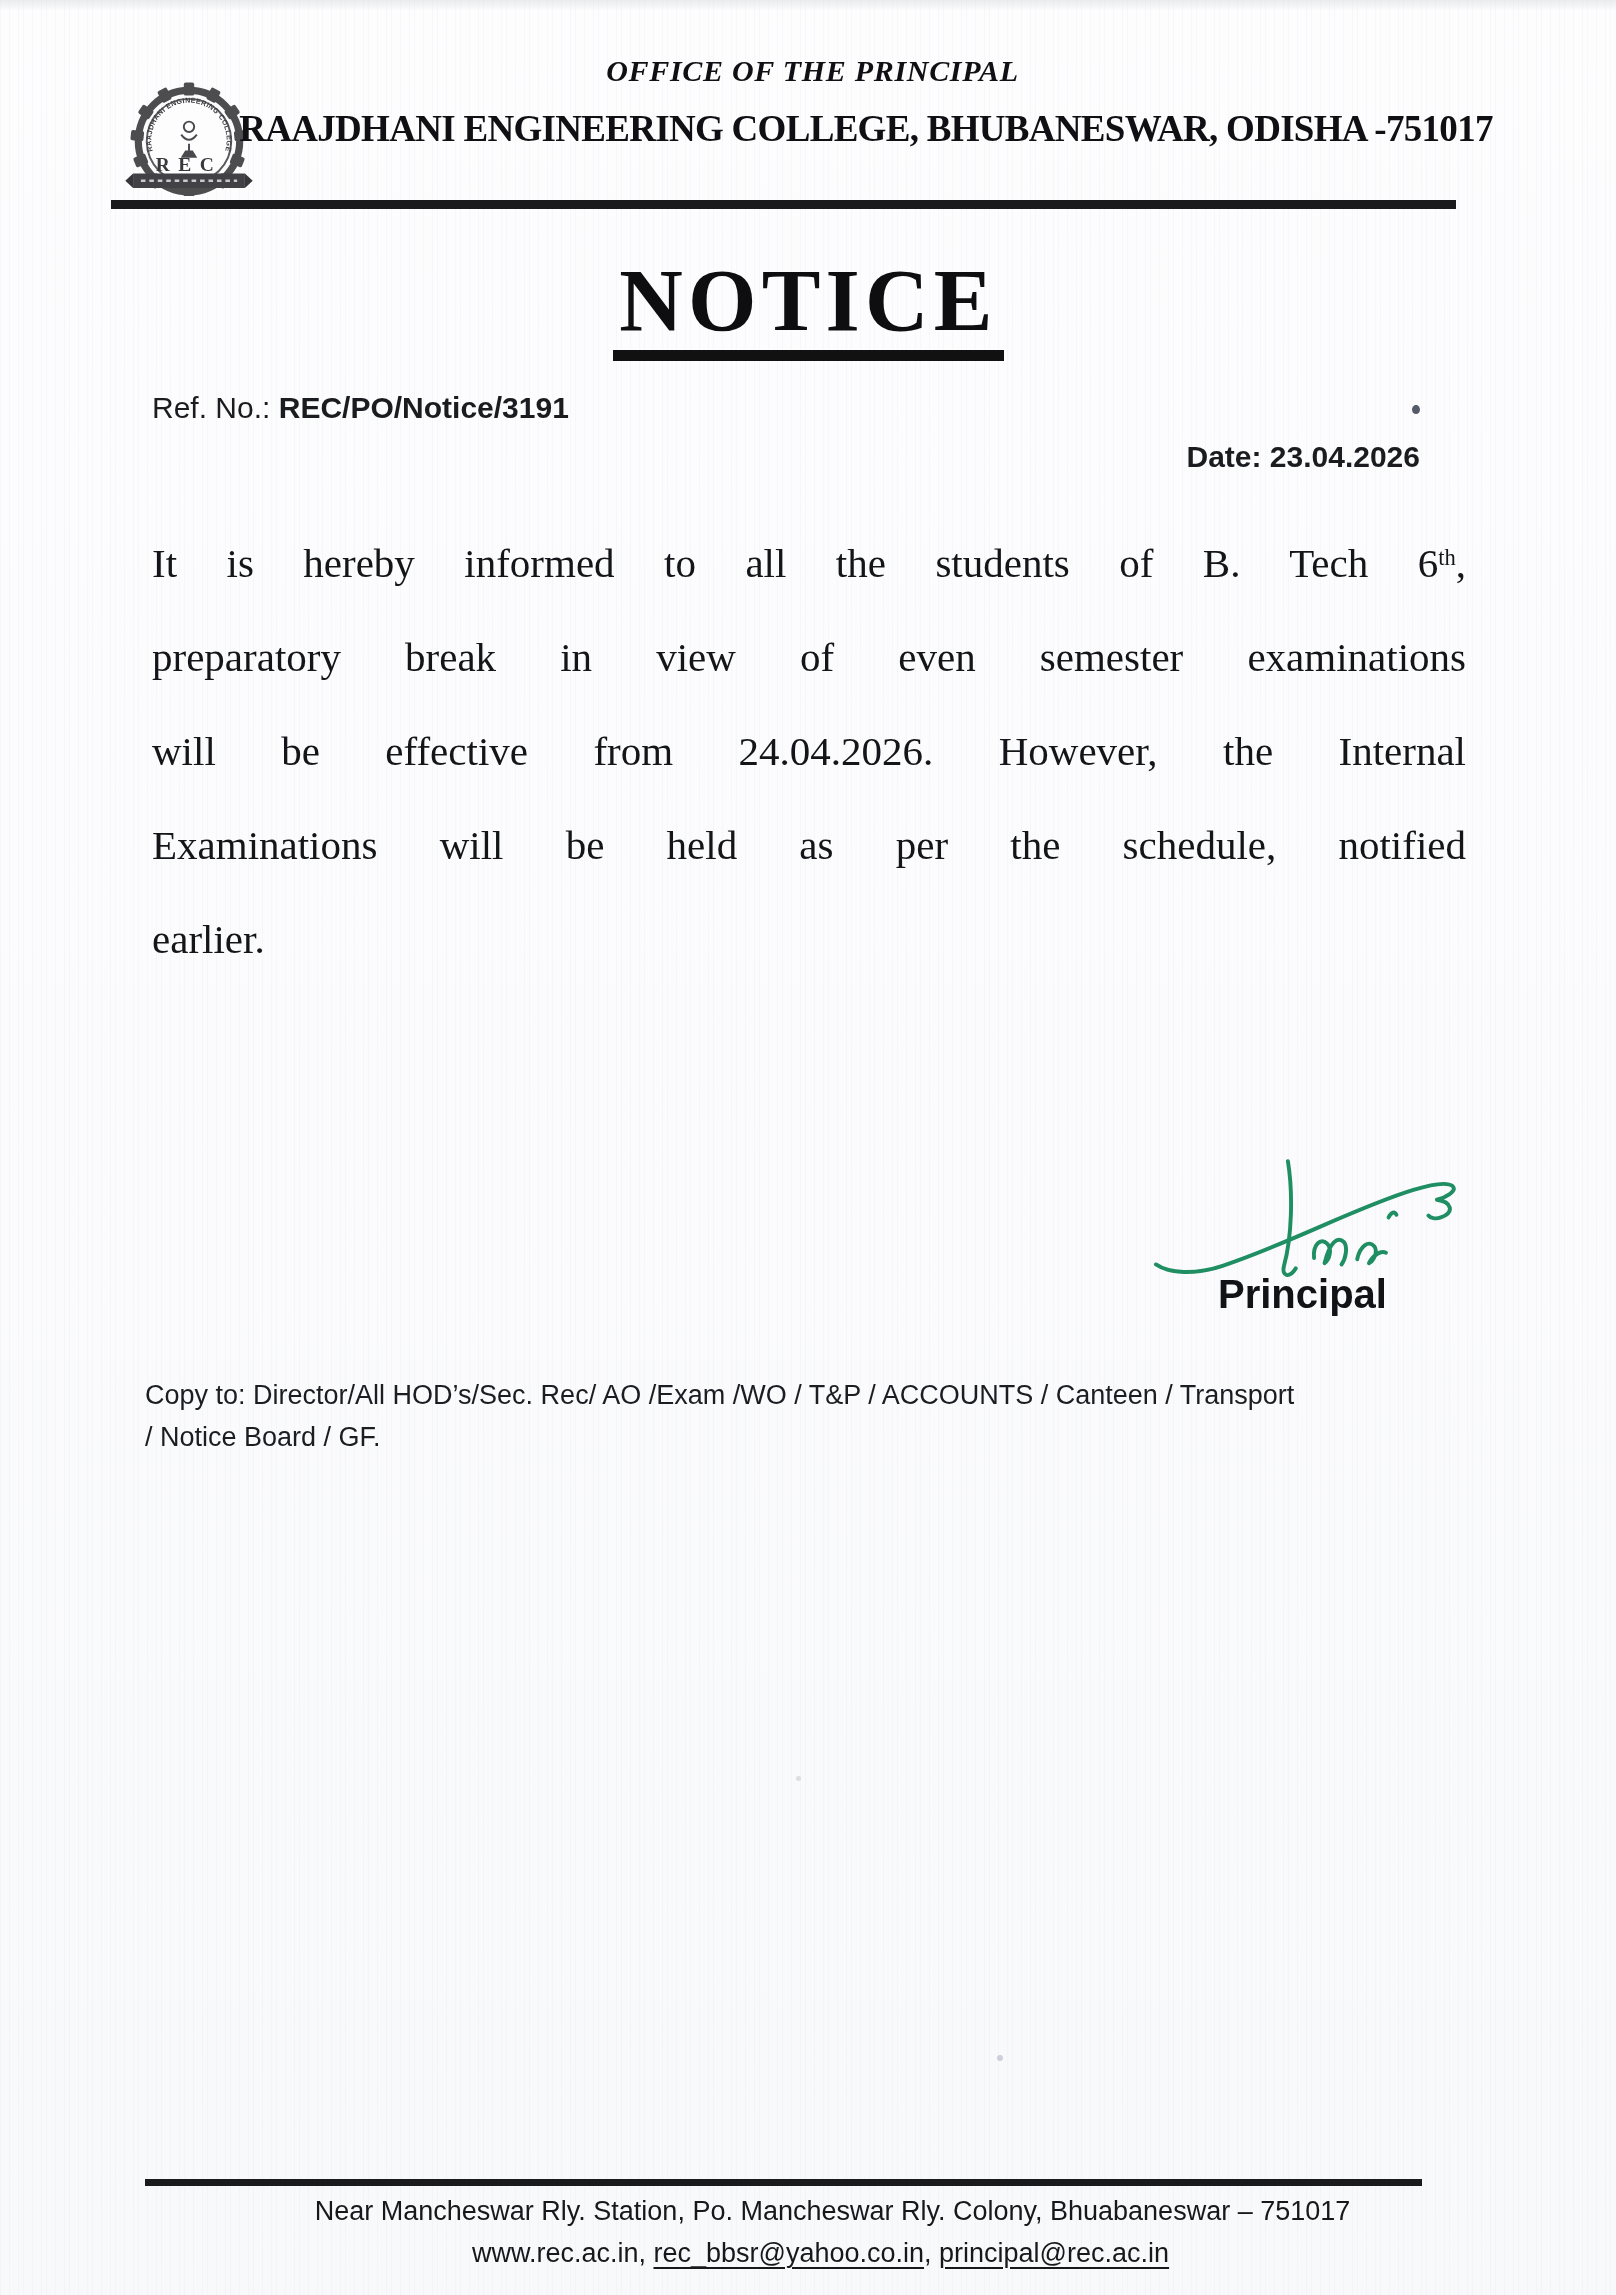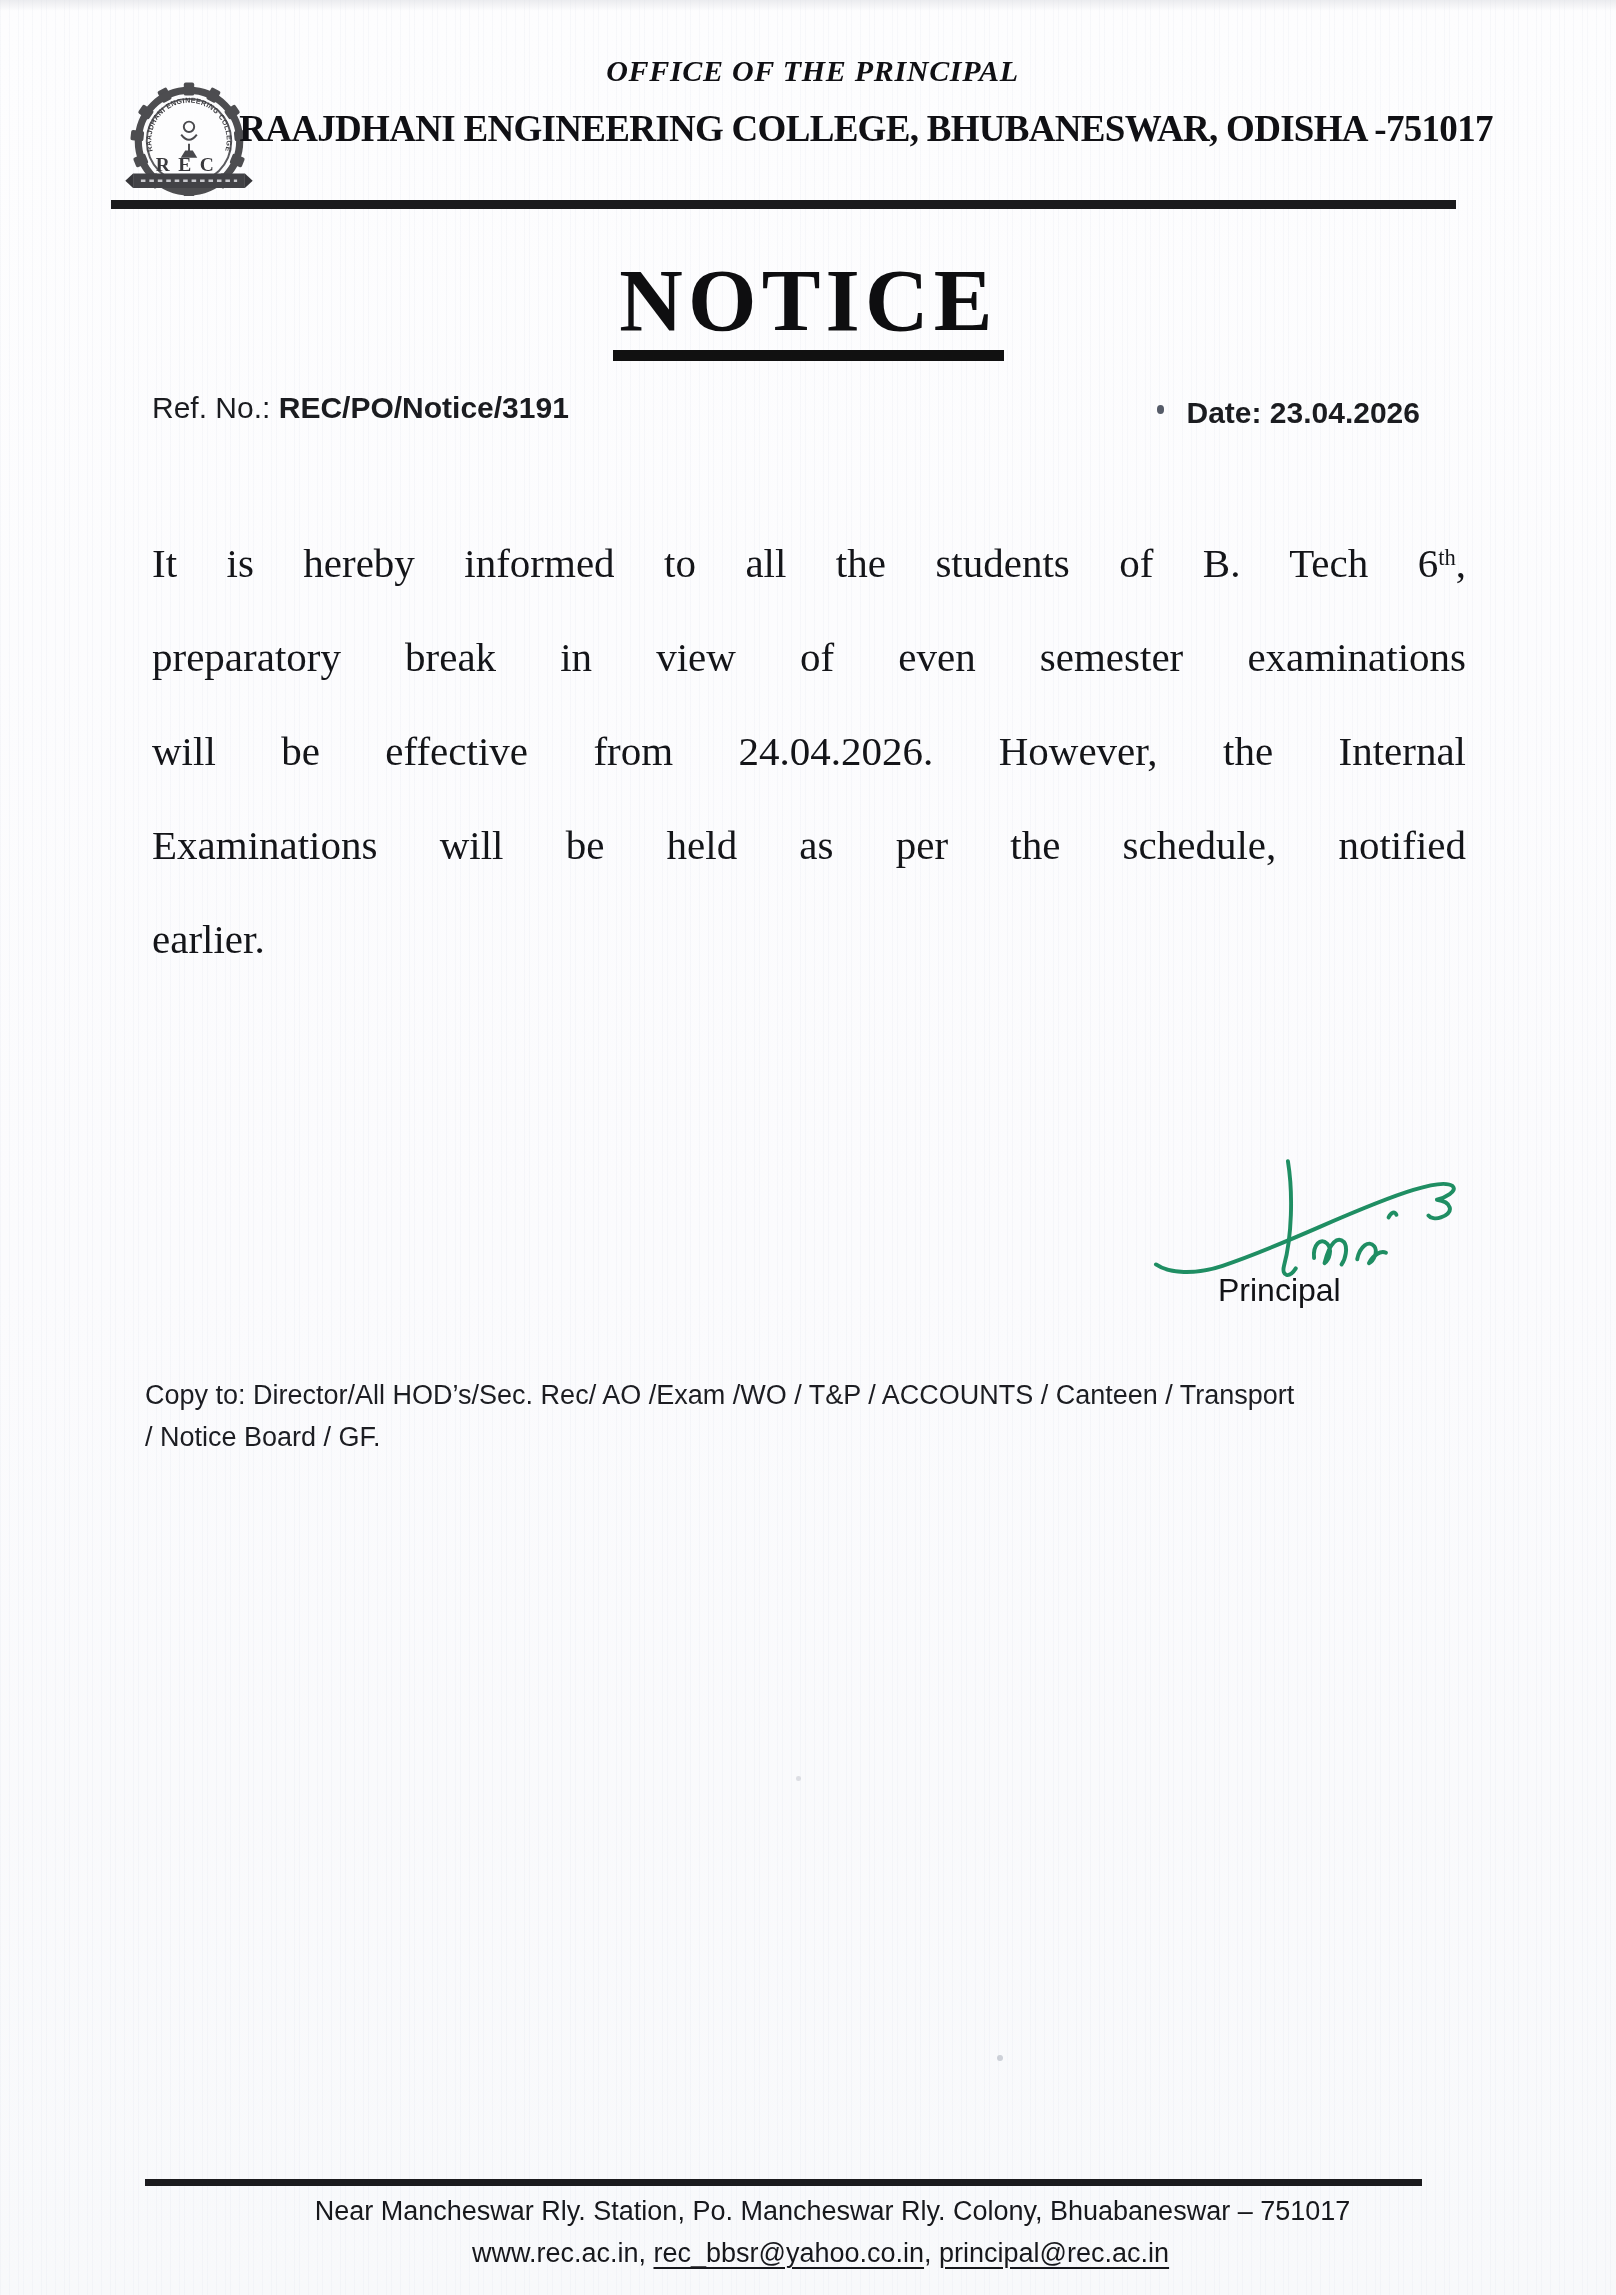--- a/index.html
+++ b/index.html
@@ -34,32 +34,32 @@
     display:inline-block;font-family:"Liberation Serif",serif;font-weight:bold;
     font-size:88px;line-height:1.0;letter-spacing:5.2px;color:#0e0e10;
     padding:0 6.5px 5.2px 6.5px;border-bottom:11px solid #111;
   }
   .meta{
     position:absolute;top:391px;left:152px;width:1268px;
     display:flex;justify-content:space-between;align-items:baseline;
     font-size:30px;color:#1b1c20;
   }
   .meta b{font-weight:bold;}
-  .date-wrap{display:flex;align-items:center;gap:22px;}
+  .date-wrap{display:flex;align-items:flex-end;gap:22px;flex-direction:column;}
   .dot{display:inline-block;width:7.9px;height:9.2px;border-radius:50%;
     background:#555b68;transform:translateY(-3.9px);}
   .body-text{position:absolute;top:516px;left:152px;width:1314px;
     font-family:"Liberation Serif",serif;font-size:41px;color:#141519;}
   .bline{line-height:94px;white-space:normal;}
   .bline.j{text-align:justify;text-align-last:justify;}
   .bline sup{font-size:0.55em;line-height:0;position:relative;top:-0.55em;vertical-align:baseline;}
   .signature{position:absolute;left:1149px;top:1139px;}
   .principal{
     position:absolute;left:1218px;top:1272px;
-    font-size:32px;font-weight:normal;color:#121317;letter-spacing:0px;
+    font-size:40px;font-weight:bold;color:#121317;letter-spacing:0px;
   }
   .copyto{position:absolute;left:145px;top:1374px;width:1315px;
     font-size:27px;line-height:42px;color:#1c1d22;}
   .rule-footer{position:absolute;left:145px;top:2179px;width:1277px;height:7.2px;background:#1b1b1e;}
   .footer-address{position:absolute;top:2196px;left:0;width:100%;text-align:center;
     font-size:27px;color:#17181c;margin-left:24px;}
   .footer-links{position:absolute;top:2238px;left:0;width:100%;text-align:center;
     font-size:27px;color:#17181c;padding-left:12px;}
   .footer-links .u{text-decoration:underline;text-underline-offset:4.6px;text-decoration-thickness:2px;}
   .speck{position:absolute;border-radius:50%;background:#9aa0ad;opacity:.45;}

